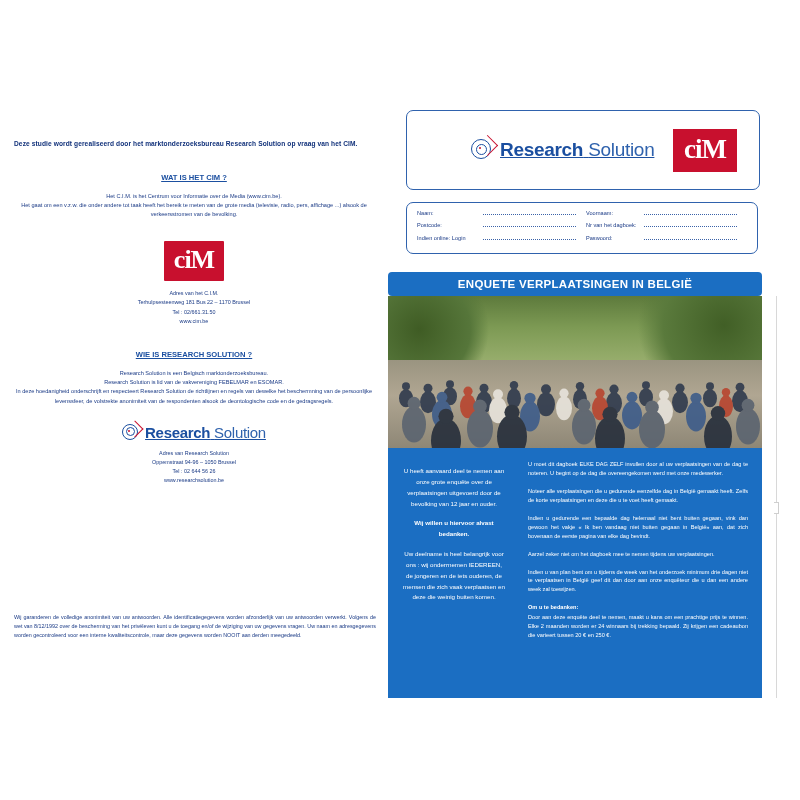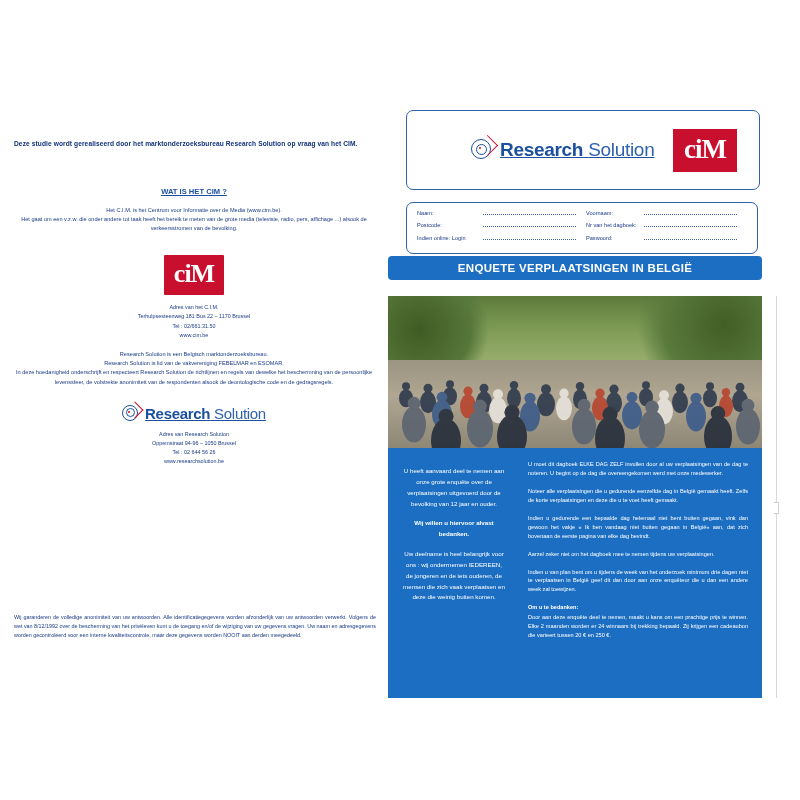--- a/index.html
+++ b/index.html
@@ -35,21 +35,21 @@
     letter-spacing: 0.1px;
     line-height: 1.3;
   }
 
   .section-title {
     text-align: center;
     font-size: 7.6px;
     font-weight: bold;
     color: #1b4fa0;
     text-decoration: underline;
-    margin-top: 38px;
+    margin-top: 24px;
   }
 
   .center-text {
     text-align: center;
     font-size: 5.6px;
     line-height: 1.65;
     color: #1b3b86;
     margin-top: 10px;
   }
 
@@ -209,21 +209,21 @@
   }
   .form-lbl { width: 52px; flex: none; }
   .form-lbl.wide { width: 66px; }
   .dots { flex: 1; border-bottom: 1px dotted #3a62a8; height: 6px; margin-right: 10px; }
   .form-lbl2 { width: 58px; flex: none; }
 
   
   .banner {
     position: absolute;
     left: 0;
-    top: 146px;
+    top: 162px;
     width: 374px;
     height: 24px;
     background: #1b6ec2;
     border-radius: 4px;
     display: flex;
     align-items: center;
     justify-content: center;
   }
   .banner-text {
     color: #ffffff;
@@ -343,20 +343,21 @@
 Het gaat om een v.z.w. die onder andere tot taak heeft het bereik te meten van de grote media (televisie, radio, pers, affichage ...) alsook de verkeersstromen van de bevolking.</div>
 
     <div class="cim-logo-block">
       <span class="cim-mark">ciM</span>
     </div>
     <div class="addr-block">Adres van het C.I.M.</div>
     <div class="addr-block" style="margin-top:0; white-space: pre-line;">Terhulpsesteenweg 181 Bus 22 – 1170 Brussel
 Tel : 02/661.31.50
 www.cim.be</div>
 
+    <div class="section-title">WIE IS RESEARCH SOLUTION ?</div>
     <div class="center-text" style="white-space: pre-line;">Research Solution is een Belgisch marktonderzoeksbureau.
 Research Solution is lid van de vakvereniging FEBELMAR en ESOMAR.
 In deze hoedanigheid onderschrijft en respecteert Research Solution de richtlijnen en regels van dewelke het beschermning van de persoonlijke levenssfeer, de volstrekte anonimiteit van de respondenten alsook de deontologische code en de gedragsregels.</div>
 
     <div class="rs-logo-block">
       <span class="rs-target">
         <span class="ring r1"></span>
         <span class="ring r2"></span>
         <span class="dot"></span>
         <span class="arrow"></span>

